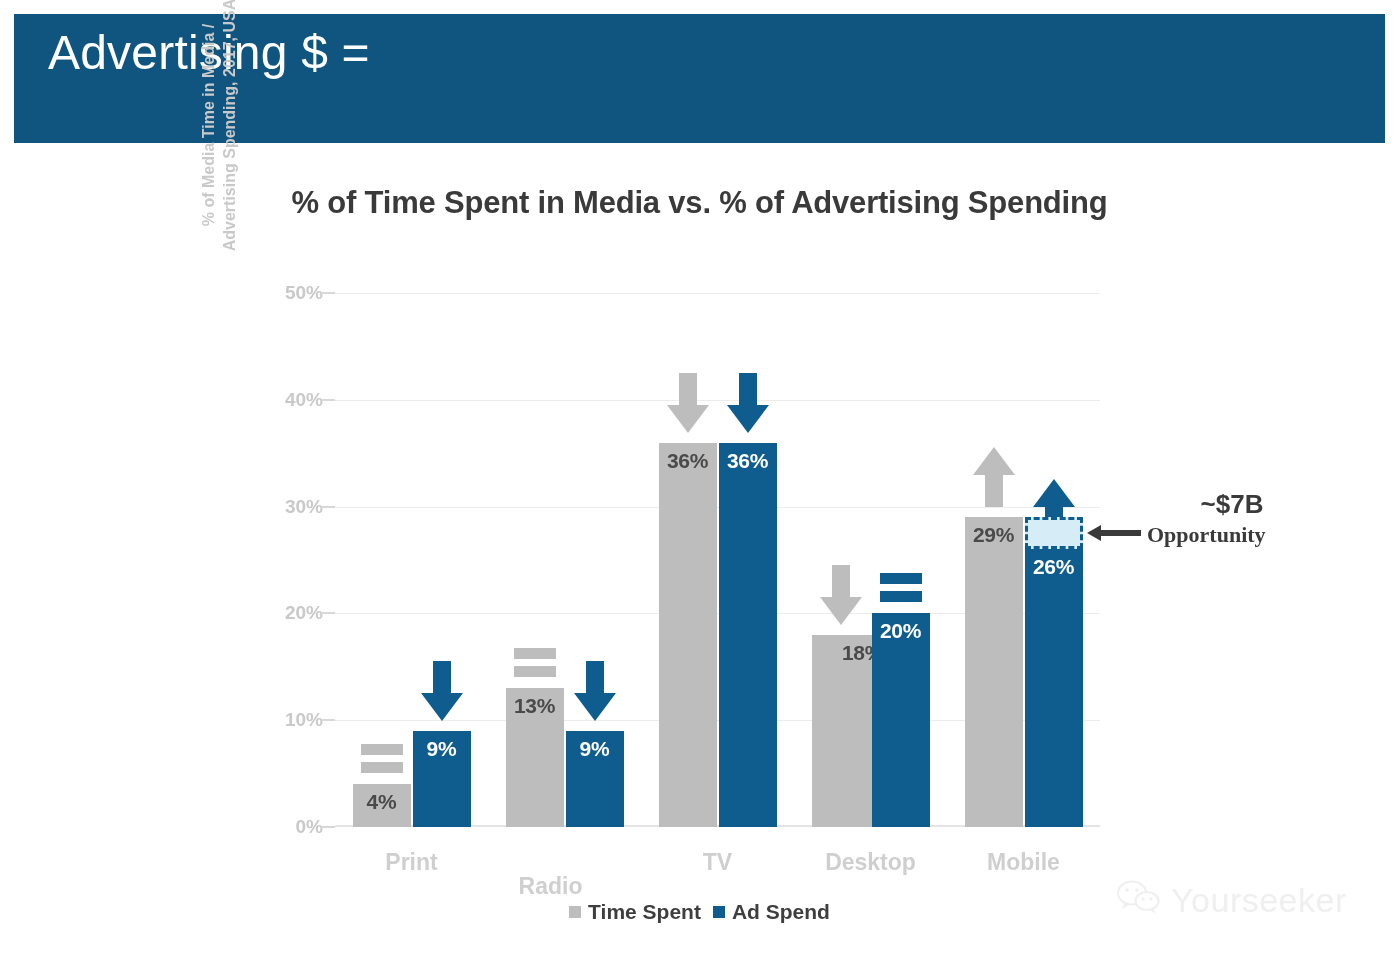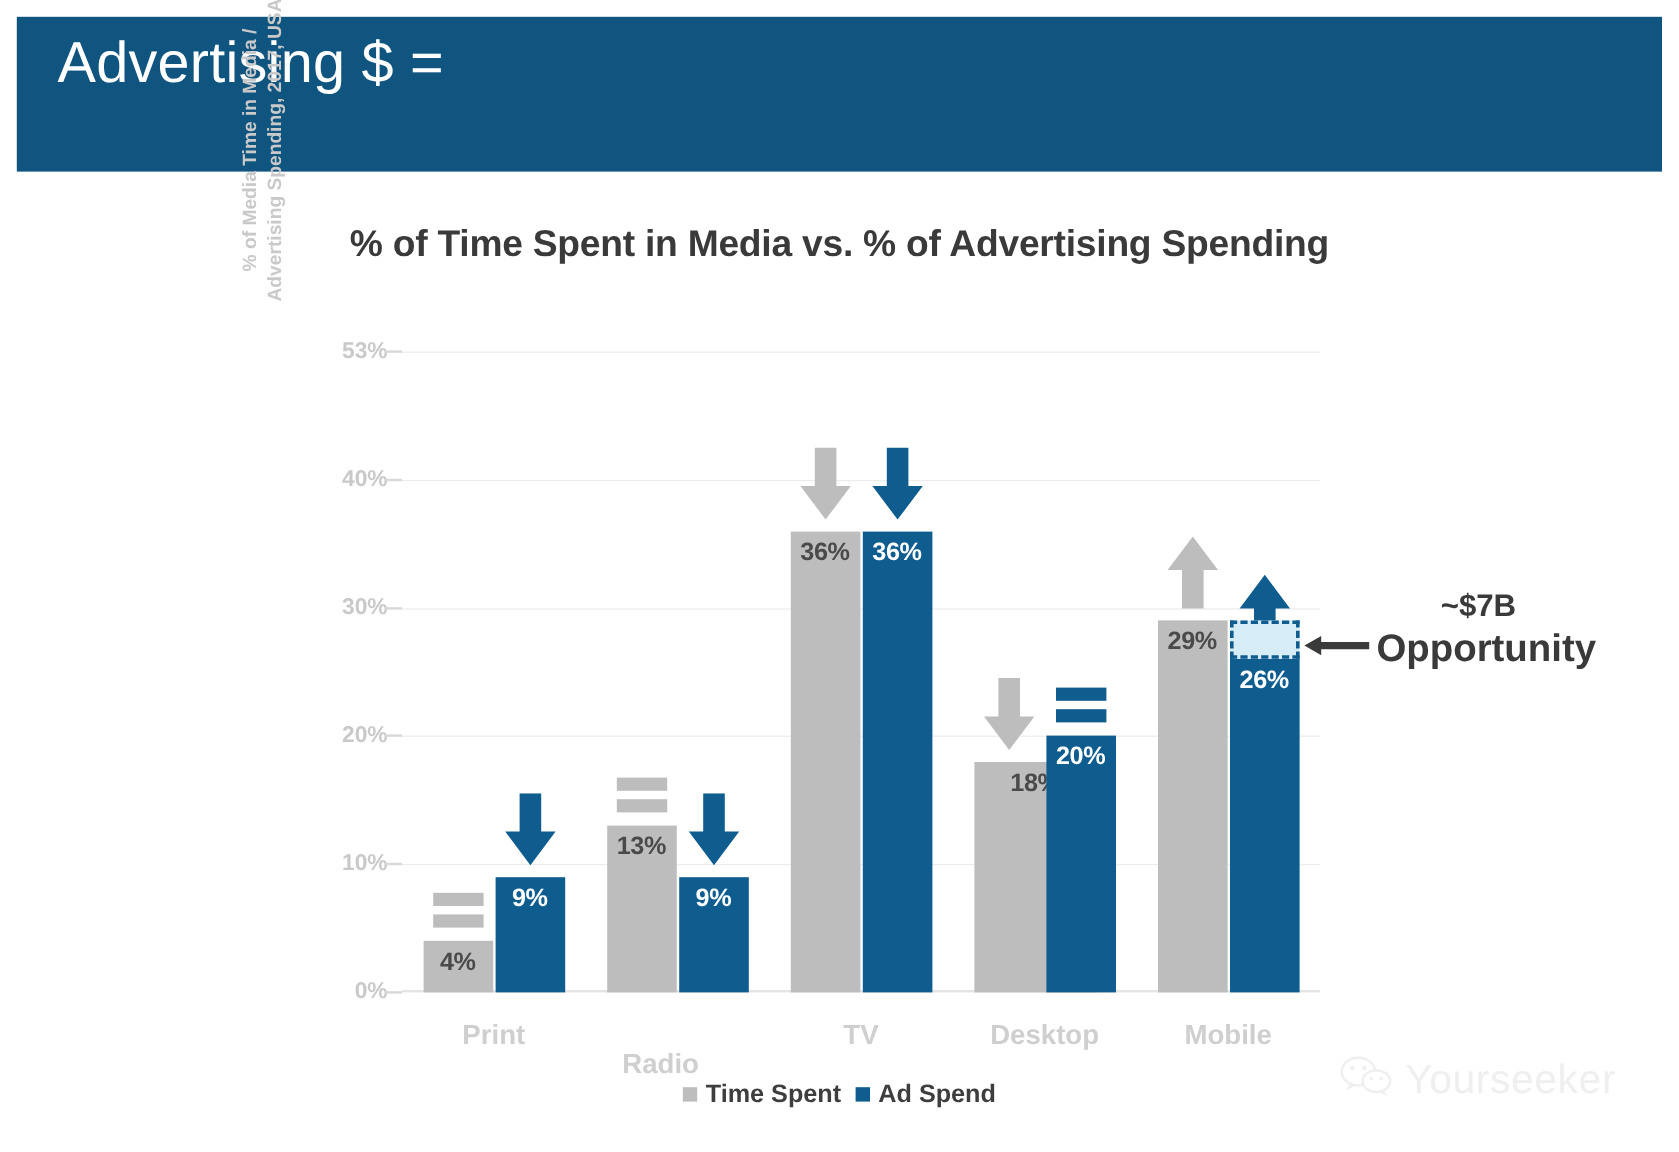--- a/index.html
+++ b/index.html
@@ -184,25 +184,26 @@
     text-align: center;
     margin-left: 44px;
   }
   #opportunity-annotation .anno-row {
     display: flex;
     align-items: center;
     margin-top: 2px;
   }
   #opportunity-annotation .anno-arrow { flex: 0 0 auto; }
   #opportunity-annotation .anno-line2 {
-    font-size: 32px;
+    font-size: 22px;
     font-weight: bold;
     color: #3a3a3a;
     margin-left: 4px;
     white-space: nowrap;
+    font-family: Liberation Serif, serif;
   }
 
   
   #legend {
     position: absolute;
     left: 0;
     top: 900px;
     width: 1399px;
     display: flex;
     justify-content: center;
@@ -268,21 +269,21 @@
         <div class="ytick" style="top: 534px;">0%</div>
         <div class="ytick-dash" style="top: 534px;"></div>
         <div class="ytick" style="top: 427.2px;">10%</div>
         <div class="ytick-dash" style="top: 427.2px;"></div>
         <div class="ytick" style="top: 320.4px;">20%</div>
         <div class="ytick-dash" style="top: 320.4px;"></div>
         <div class="ytick" style="top: 213.6px;">30%</div>
         <div class="ytick-dash" style="top: 213.6px;"></div>
         <div class="ytick" style="top: 106.8px;">40%</div>
         <div class="ytick-dash" style="top: 106.8px;"></div>
-        <div class="ytick" style="top: 0px;">53%</div>
+        <div class="ytick" style="top: 0px;">50%</div>
         <div class="ytick-dash" style="top: 0px;"></div>
       </div>
     <div id="baseline"></div>
 
     <div id="bars-layer">
         <div class="group" style="left: 0px; width: 153px;">
           <div class="bar bar-time" style="left: 17.5px; width: 58px; height: 42.72px;">
             <div class="bar-label">4%</div>
           </div>
           <div class="marker" style="left: 24.5px; bottom: 50.72px;">

